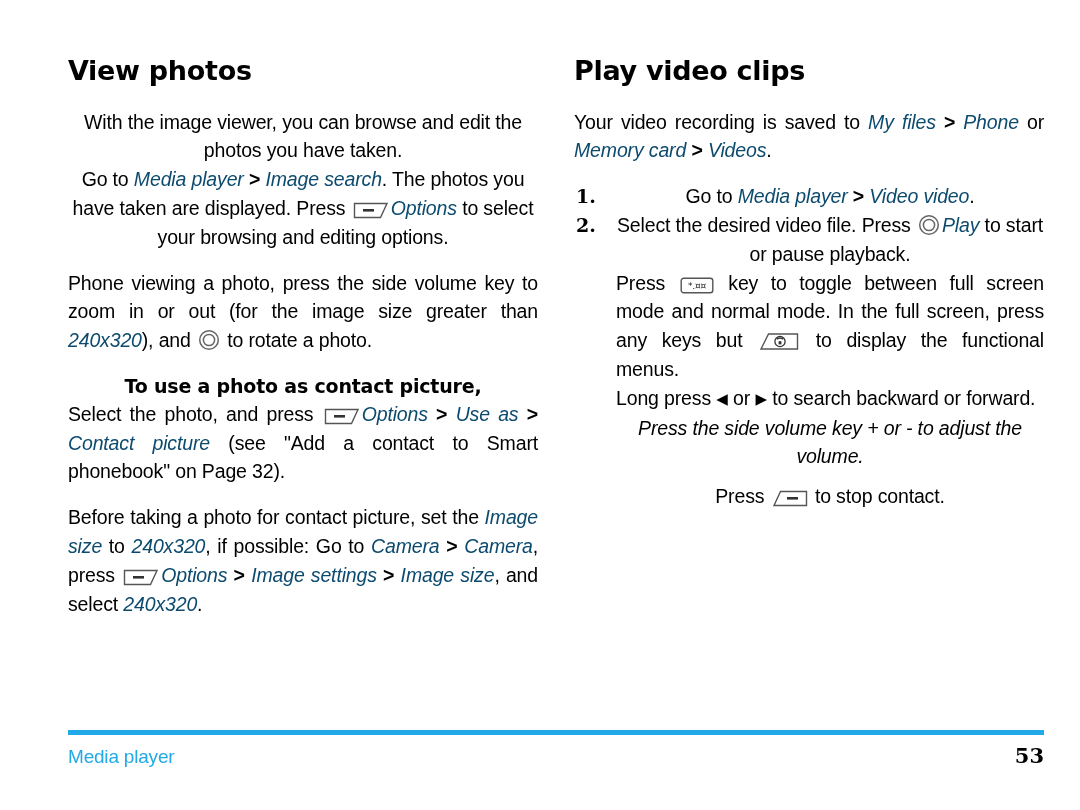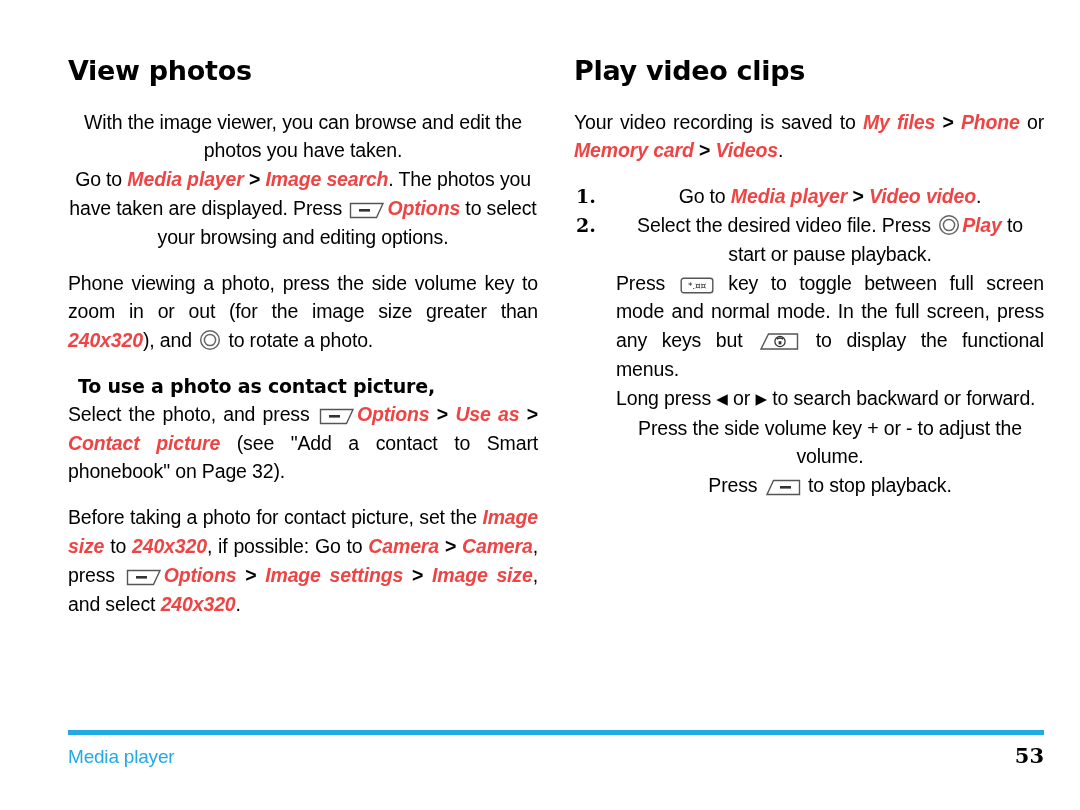--- a/index.html
+++ b/index.html
@@ -47,37 +47,38 @@
     margin: 0 0 22px 0;
     line-height: 1.1;
     color: #000;
   }
 
   h2.sub-title {
     font-family: "DejaVu Sans", sans-serif;
     font-size: 19px;
     font-weight: bold;
     letter-spacing: -0.2px;
-    margin: 20px 0 2px 10px;
+    margin: 20px 0 2px 0;
     line-height: 1.2;
     color: #000;
+    text-align: center;
   }
 
   p.body {
     font-size: 19.5px;
     line-height: 28.8px;
     margin: 0 0 17px 0;
     text-align: justify;
     text-justify: inter-word;
     letter-spacing: -0.15px;
     color: #000;
   }
   p.body.nojust { text-align: center; }
 
-  .blue { color: #ef4444; font-style: italic; font-weight: bold; }
+  .blue { color: #0c4a6e; font-style: italic; }
   .gt { font-weight: bold; color: #000; }
 
   
   ol.steps {
     list-style: none;
     margin: 0;
     padding: 0;
   }
   ol.steps > li {
     position: relative;
@@ -254,31 +255,31 @@
               <path d="M17.7 7.0 q3.3 -2.1 6.6 0" fill="none" stroke="#333333" stroke-width="1.5"></path>
               <rect x="19.6" y="9.2" width="2.8" height="3.2" fill="#333333"></rect>
             </svg>
           </span><span> to display the functional menus.</span>
         </p>
 
         <p class="body" style="margin-bottom:0;">
           <span>Long press </span><span class="tri">◀</span><span> or </span><span class="tri">▶</span><span> to search backward or forward.</span>
         </p>
 
-        <p class="body nojust" style="margin-bottom:0;">
+        <p class="body nojust" style="margin-bottom:11px;font-style:italic;">
           <span>Press the side volume key + or - to adjust the volume.</span>
         </p>
 
         <p class="body nojust" style="margin-bottom:0;">
           <span>Press </span><span class="keyicon">
             <svg width="36" height="17" viewBox="0 0 36 17">
               <path d="M8.5 1.5 H34.5 V15.5 H2 Z" fill="#ffffff" stroke="#555555" stroke-width="1.4"></path>
               <rect x="15" y="7" width="11" height="2.6" fill="#333333"></rect>
             </svg>
-          </span><span> to stop playback.</span>
+          </span><span> to stop contact.</span>
         </p>
       </div>
 
     </div>
   </div>
 
   <div class="footer">
     <div class="footer-rule"></div>
     <div class="footer-row">
       <span class="footer-chapter">Media player</span>

